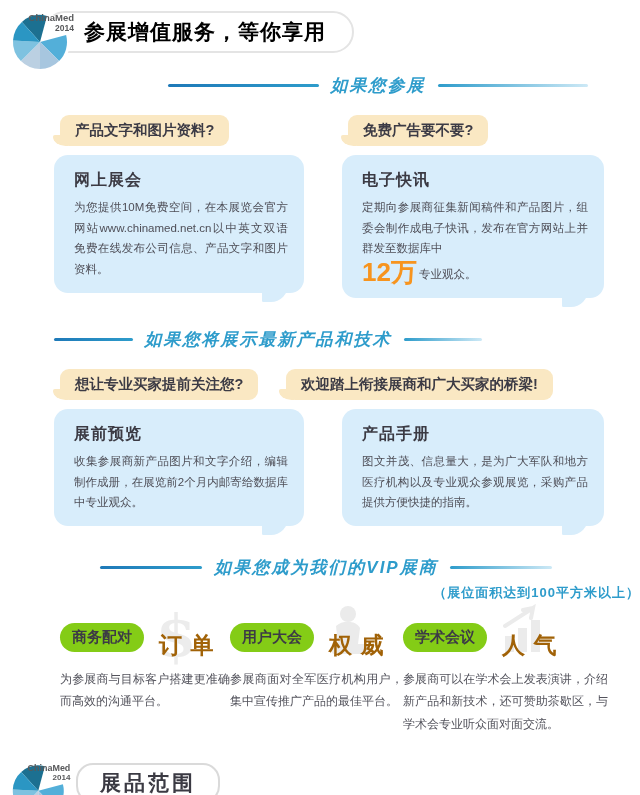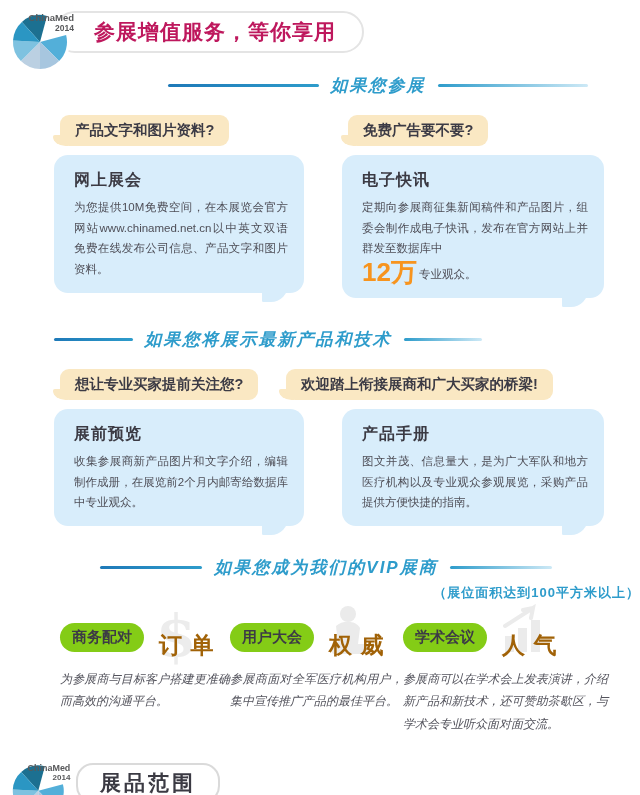--- a/index.html
+++ b/index.html
@@ -7,24 +7,24 @@
   body {
     width:640px; height:795px; margin:0 auto; overflow:hidden;
     font-family:"Liberation Sans","DejaVu Sans",sans-serif;
     color:#3B3A43;
   }
   .page { position:relative; width:640px; height:795px; background:#fff; }
 
   
   .hdr { position:relative; height:70px; }
   .title-box {
-    position:absolute; left:54px; top:11px; height:42px; line-height:38px;
+    position:absolute; left:44px; top:11px; height:42px; line-height:38px;
     border:2px solid #E4E4E4; border-radius:24px;
     padding:0 26px 0 38px; font-size:21px; font-weight:bold; letter-spacing:1px;
-    color:#be185d; white-space:nowrap;
+    color:#000000; white-space:nowrap;
   }
   .logo { position:absolute; z-index:2; }
   .logo-1 { left:10px; top:4px; }
 
   
   .divider { display:flex; align-items:center; gap:12px;font-style:italic; }
   .divider .hline { height:3px; border-radius:3px; flex:1; }
   .divider .hline.l { background:linear-gradient(90deg,#1E79B8,#2E9CCB); }
   .divider .hline.r { background:linear-gradient(90deg,#2E9CCB,#CDE9F6); }
   .divider .dv-txt { font-size:17px; font-weight:bold; color:#2E9CCB; letter-spacing:2px; white-space:nowrap; }
@@ -73,21 +73,21 @@
   .vip-head { position:relative; display:flex; align-items:center; gap:15px; height:38px; }
   .vip-badge {
     background:#84cc16; border-radius:15px; padding:5px 12px;
     font-size:15px; font-weight:bold; color:#3C3B45; white-space:nowrap; z-index:1;
   }
   .vip-word { font-size:23px; font-weight:bold; color:#a16207; letter-spacing:1px; white-space:nowrap; z-index:1;margin-top:16px; }
   .vip-watermark { position:absolute; z-index:0; pointer-events:none; }
   .wm-dollar { left:96px; top:-16px; font-family:"DejaVu Serif",serif; font-size:58px; font-weight:bold; color:#ECECEC; }
   .wm-speaker { left:98px; top:-14px; }
   .wm-chart { left:96px; top:-18px; }
-  .vip-body { font-size:12px; line-height:1.85; color:#53535C; margin-top:12px; text-align:justify;font-style:italic; }
+  .vip-body { font-size:12px; line-height:1.85; color:#53535C; margin-top:12px; text-align:justify; }
 
   
   .hdr2 { position:relative; height:62px; margin-top:20px; }
   .title-box2 {
     position:absolute; left:76px; top:8px; height:40px; line-height:36px;
     border:2px solid #DADADA; border-radius:17px;
     padding:0 22px; font-size:21px; font-weight:bold; letter-spacing:3px; white-space:nowrap;
   }
   .logo-2 { left:10px; top:0px; }
 </style>

